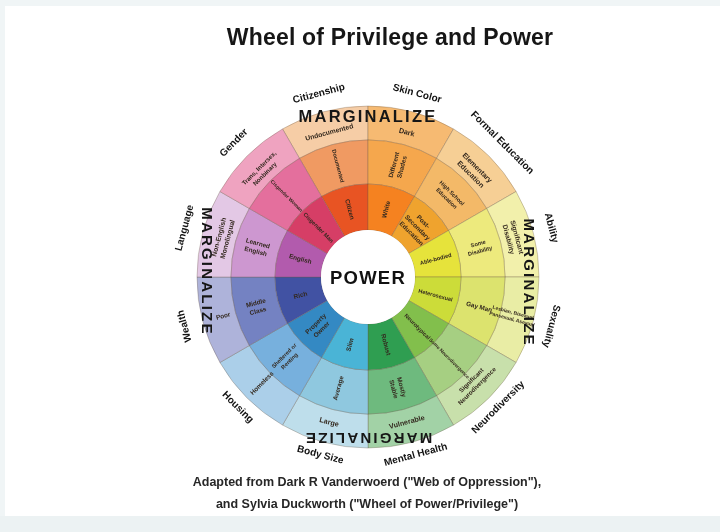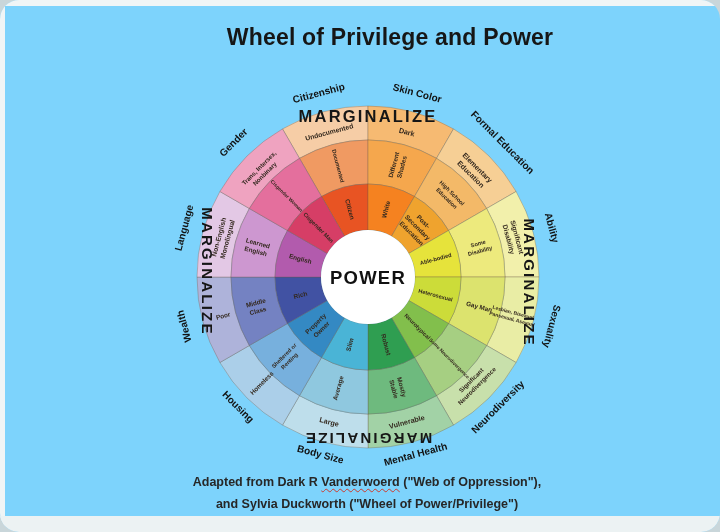--- a/index.html
+++ b/index.html
@@ -8,29 +8,29 @@
   .edge{position:absolute;background:#f0f5f6;}
   .edge.top{left:0;top:0;width:720px;height:6px;}
   .edge.left{left:0;top:0;width:5px;height:532px;}
   .edge.bottom{left:0;top:516px;width:720px;height:16px;background:#ecf2f3;}
   .title{position:absolute;top:24px;left:0;right:0;text-align:center;
          transform:translateX(30px);
          font-size:23px;font-weight:700;color:#161616;letter-spacing:.2px;}
   .attribution{position:absolute;top:471px;left:0;right:0;text-align:center;
                transform:translateX(7px);
                font-size:12.5px;font-weight:700;color:#272727;line-height:22px;}
-  .misspelled{text-decoration:underline;text-decoration-style:wavy;
+  .misspelled{text-decoration-style:wavy;
               text-decoration-color:#cc3b2f;text-decoration-thickness:1px;
               text-underline-offset:2px;}
   svg{position:absolute;left:0;top:0;font-family:"Liberation Sans",sans-serif;}
 </style>
 </head>
 <body>
 
-<div class="stage" style="background: #7dd3fc; border-radius: 19px;">
+<div class="stage" style="background: #ffffff;">
   <div class="edge top"></div>
   <div class="edge left"></div>
 
   <div class="title">Wheel of Privilege and Power</div>
 
   <svg id="wheel" width="720" height="532" viewBox="0 0 720 532">
       <g>
         <path d="M282.50,128.91 A171,171 0 0 1 368.00,106.00 L368.00,140.00 A137,137 0 0 0 299.50,158.35 Z" fill="#f6cda6" stroke="#6b5a48" stroke-width="0.5" stroke-opacity="0.65"></path>
         <path d="M299.50,158.35 A137,137 0 0 1 368.00,140.00 L368.00,184.00 A93,93 0 0 0 321.50,196.46 Z" fill="#f09a62" stroke="#6b5a48" stroke-width="0.5" stroke-opacity="0.65"></path>
         <path d="M321.50,196.46 A93,93 0 0 1 368.00,184.00 L368.00,230.00 A47,47 0 0 0 344.50,236.30 Z" fill="#e85423" stroke="#6b5a48" stroke-width="0.5" stroke-opacity="0.65"></path>

